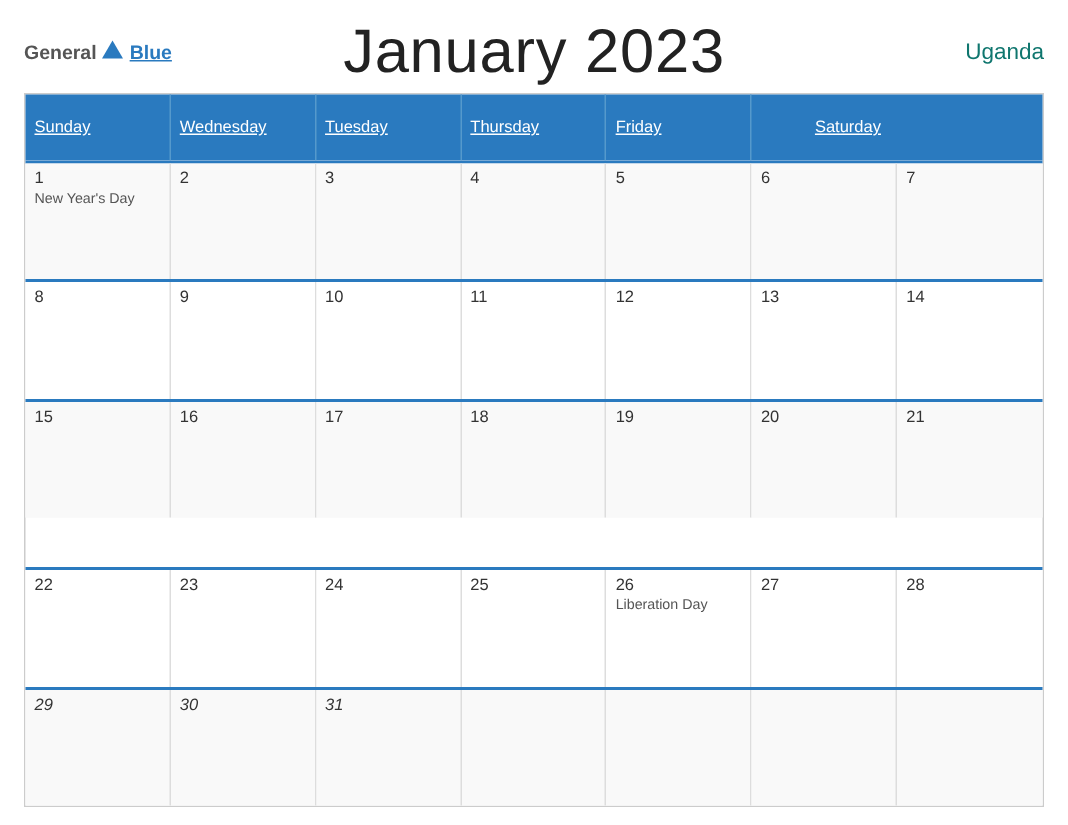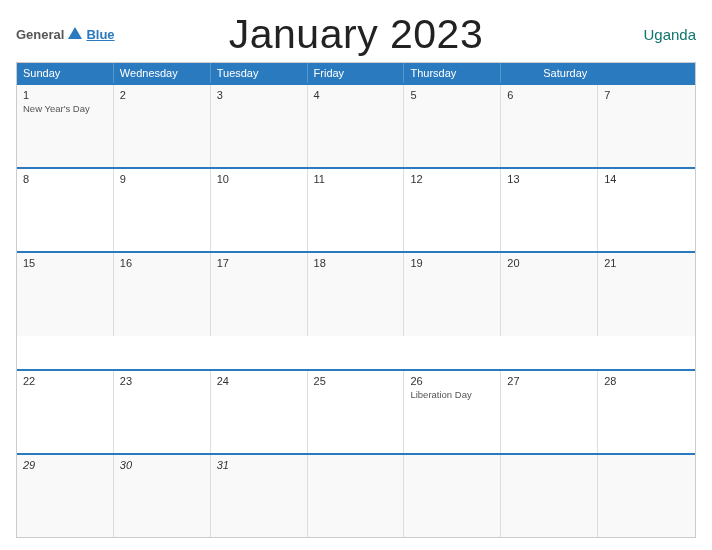--- a/index.html
+++ b/index.html
@@ -58,23 +58,24 @@
       border: 1px solid #ccc;
     }
     .cal-header {
       display: grid;
       grid-template-columns: repeat(7, 1fr);
       background: #2a7abf;
     }
     .cal-header-cell {
       color: #fff;
       font-size: 11px;
-      padding: 4px 6px;
+      padding: 16px 6px;
       border-right: 1px solid #5599cc;
       font-weight: normal;
+      text-decoration: underline;
     }
     .cal-header-cell:last-child {
       border-right: none;
       margin-left: 36px;
     }
     .cal-row {
       display: grid;
       grid-template-columns: repeat(7, 1fr);
       flex: 1;
       border-top: 2px solid #2a7abf;
@@ -131,22 +132,22 @@
     <h1 class="month-title">January 2023</h1>
     <span class="country">Uganda</span>
   </div>
 
   <div class="calendar">
 
     <div class="cal-header">
       <div class="cal-header-cell">Sunday</div>
       <div class="cal-header-cell">Wednesday</div>
       <div class="cal-header-cell">Tuesday</div>
+      <div class="cal-header-cell">Thursday</div>
       <div class="cal-header-cell">Friday</div>
-      <div class="cal-header-cell">Thursday</div>
       <div class="cal-header-cell">Saturday</div>
     </div>
 
     <div id="cal-body" style="display:flex;flex-direction:column;flex:1;">
         <div class="cal-row" style="flex: 1 1 0%;">
           <div class="cal-cell">
             <span class="day-num">1</span>
             <span class="event-label">New Year's Day</span>
           </div>
           <div class="cal-cell">

